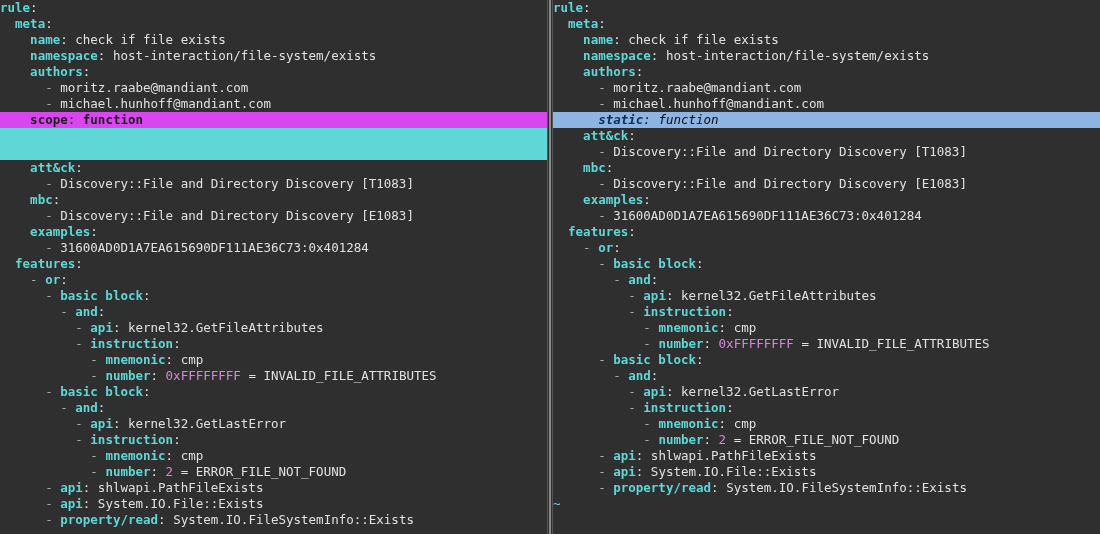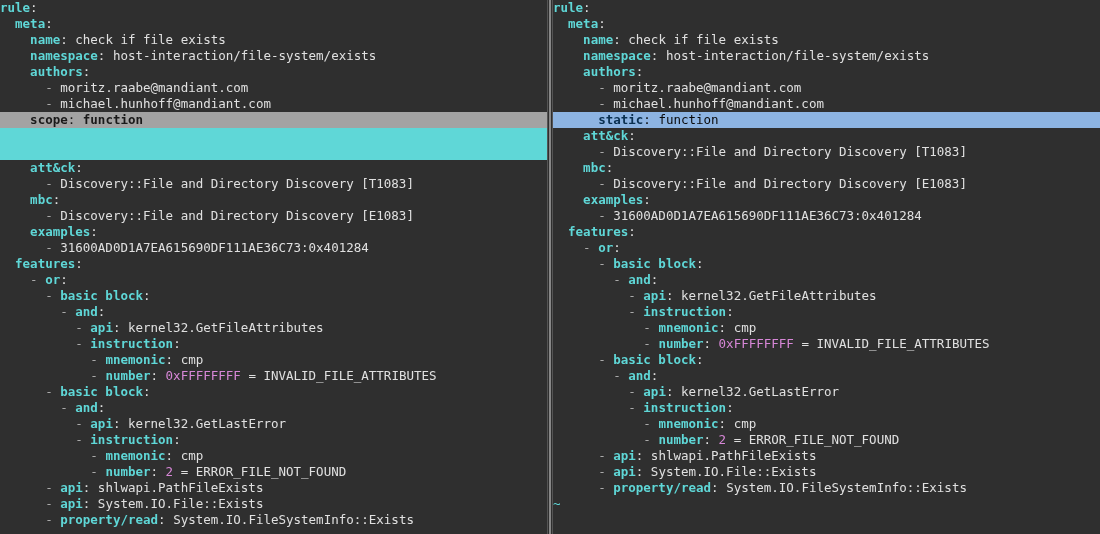--- a/index.html
+++ b/index.html
@@ -31,25 +31,25 @@
   .divider .bar {
     width: 2px;
     background: #888;
     margin: 0 auto;
   }
   .line { white-space: pre; }
   .k  { color: #5fd7d7; font-weight: bold; }  
   .v  { color: #e0e0e0; }                      
   .d  { color: #aaa; }                          
   .num{ color: #d787d7; }                       
-  .diff-del { background: #a3a3a3; color: #1a1a1a; display:block; }
+  .diff-del { background: #d946ef; color: #1a1a1a; display:block; }
   .diff-del .k { color:#1a1a1a; font-weight:bold;}
   .diff-del .hl{ color:#1a1a1a; font-weight:bold;}
   .diff-add-cyan { background: #5fd7d7; color: #0a0a0a; display:block; }
-  .diff-add-blue { background: #8db4e2; color: #0a0a0a; display:block; }
+  .diff-add-blue { background: #8db4e2; color: #0a0a0a; display:block;font-style:italic; }
   .diff-add-blue .k{color:#0a3050;font-weight:bold;}
   .diff-add-pink { background: #d75faf; color:#1a1a1a; display:block;}
   .diff-add-pink .k{color:#1a1a1a;font-weight:bold;}
   .diff-add-pink .hl{color:#1a1a1a;font-weight:bold;}
   .tilde { color: #5fd7d7; }
   .colon { color: #e0e0e0; }
 </style>
 </head>
 <body>
 

